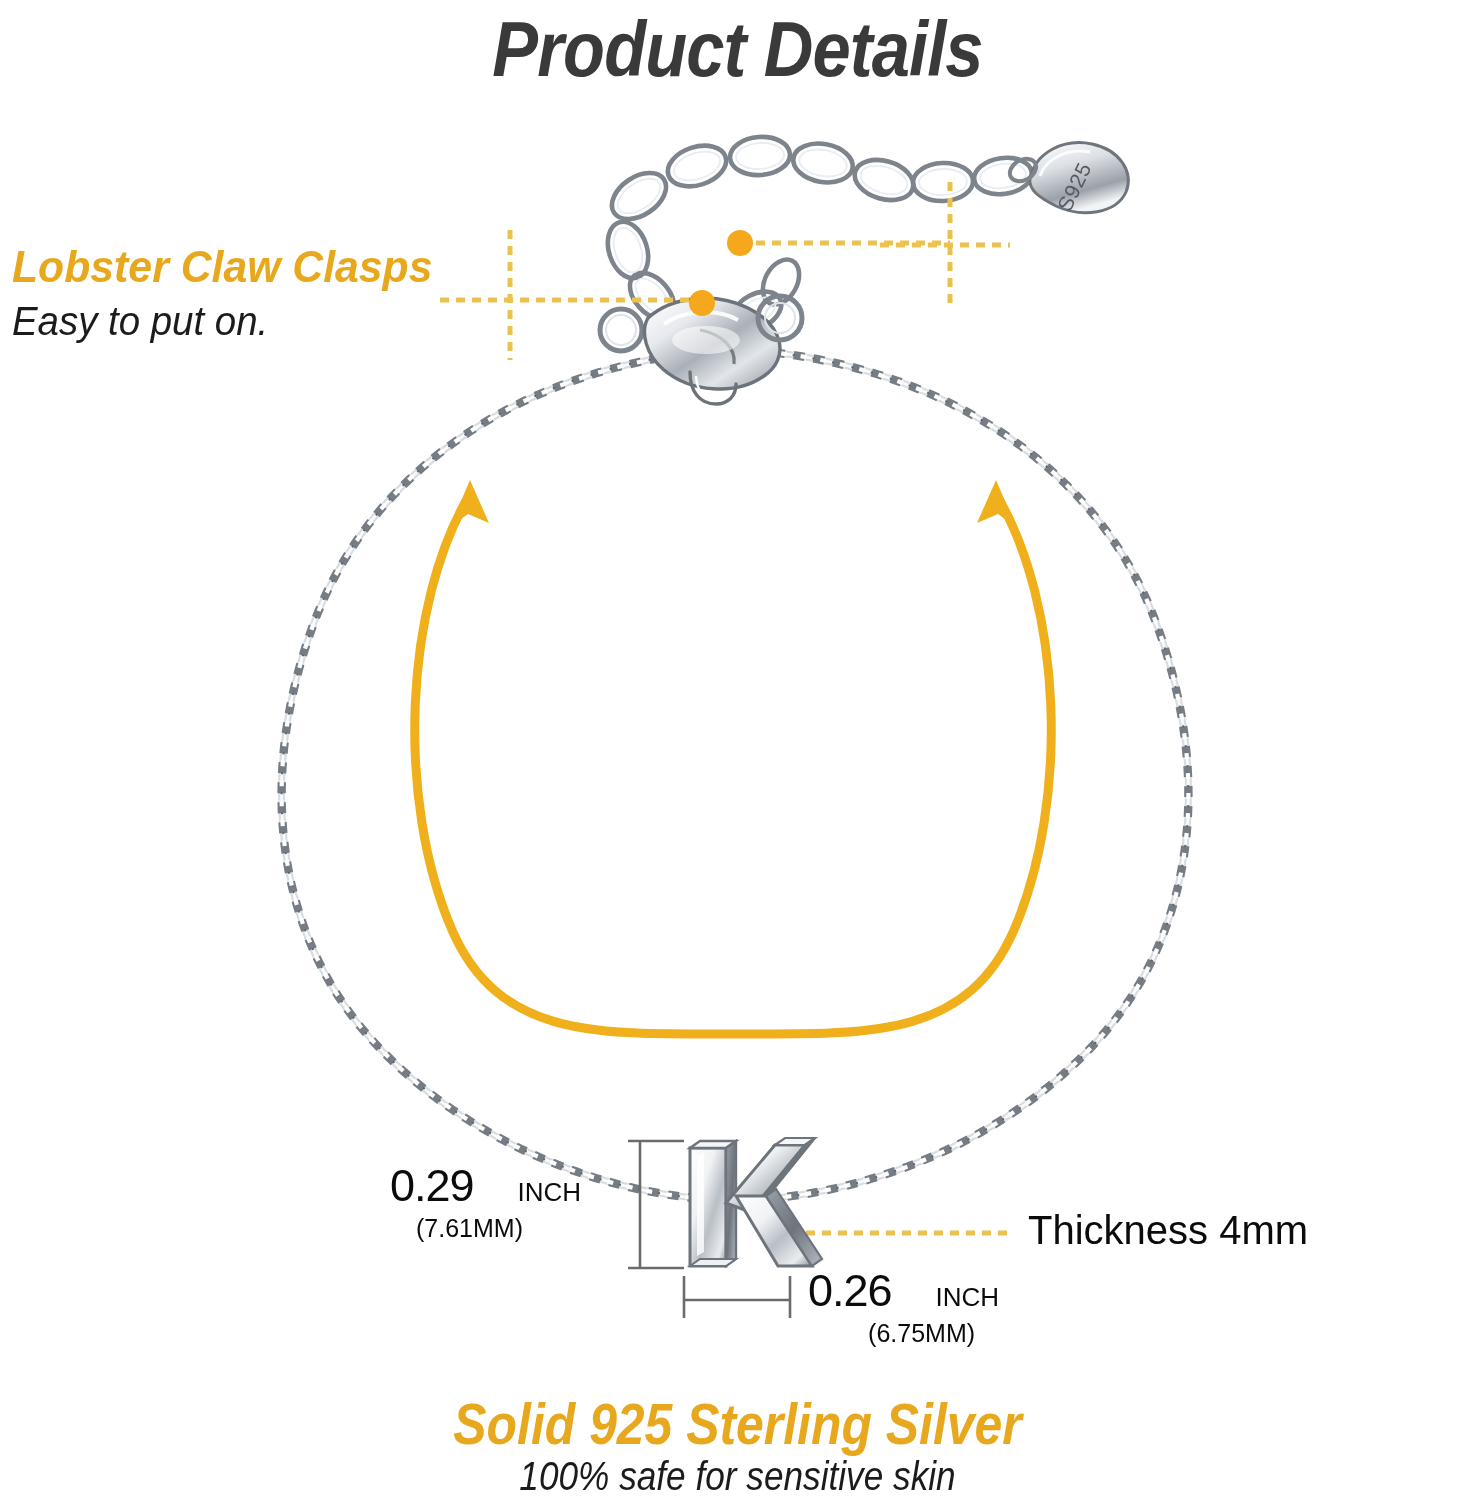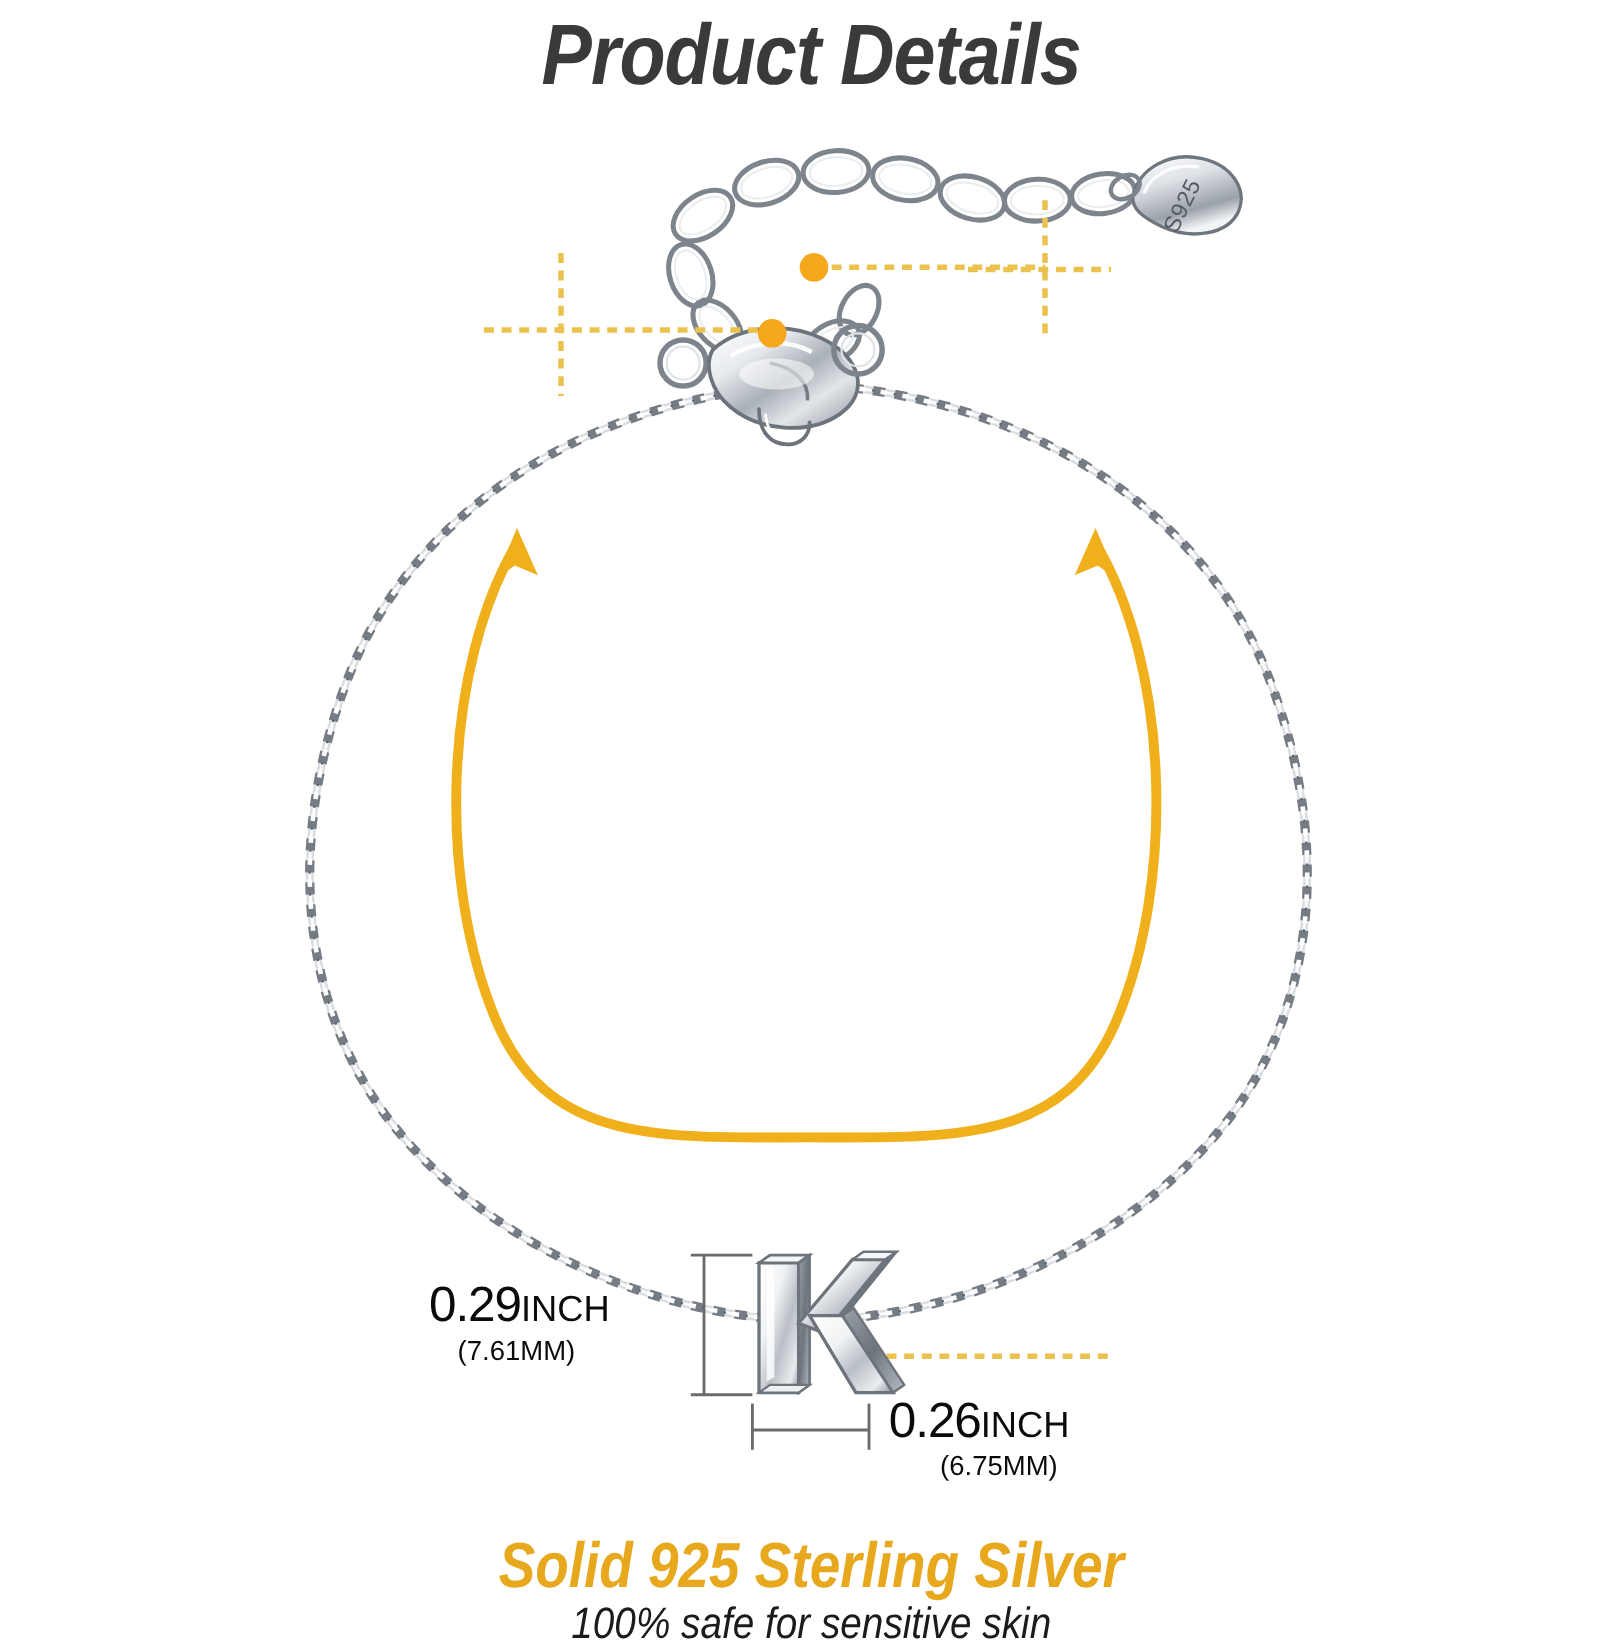--- a/index.html
+++ b/index.html
@@ -55,21 +55,21 @@
   }
   #footer-sub{
     position:absolute;left:0;top:1452px;width:1475px;text-align:center;
     font-style:italic;color:#1b1b1b;font-size:40px;line-height:48px;
     white-space:nowrap;transform:scaleX(.88);transform-origin:50% 50%;
   }
 
   
   .dim{position:absolute;color:#0b0b0b;white-space:nowrap;}
   .dim .big{font-size:45px;font-weight:normal;letter-spacing:-1px;}
-  .dim .unit{font-size:33px;letter-spacing:0px;}
+  .dim .unit{font-size:26px;letter-spacing:0px;margin-left:44px;}
   .dim .mm{font-size:25px;display:block;margin-top:2px;}
 
   #dim-height{left:390px;top:1160px;text-align:left;}
   #dim-height .mm{margin-left:26px;}
   #dim-width{left:808px;top:1265px;text-align:center;}
   #dim-width .mm{margin-left:36px;}
 
   #dim-thickness{
     position:absolute;left:1028px;top:1208px;
     font-size:40px;color:#0b0b0b;white-space:nowrap;
@@ -274,30 +274,35 @@
       <line x1="640" y1="1141" x2="640" y2="1268"></line>
       <line x1="628" y1="1141" x2="684" y2="1141"></line>
       <line x1="628" y1="1268" x2="684" y2="1268"></line>
 
       <line x1="684" y1="1300" x2="790" y2="1300"></line>
       <line x1="684" y1="1276" x2="684" y2="1318"></line>
       <line x1="790" y1="1276" x2="790" y2="1318"></line>
     </g>
   </svg>
 
+  <div class="callout" id="callout-clasp">
+    <div class="head">Lobster Claw Clasps</div>
+    <div class="sub">Easy to put on.</div>
+  </div>
 
 
 
   <div class="dim" id="dim-height">
     <span class="big">0.29</span><span class="unit">INCH</span>
     <span class="mm">(7.61MM)</span>
   </div>
 
   <div class="dim" id="dim-width">
     <span class="big">0.26</span><span class="unit">INCH</span>
     <span class="mm">(6.75MM)</span>
   </div>
 
+  <div id="dim-thickness">Thickness 4mm</div>
 
   <div id="footer-head">Solid 925 Sterling Silver</div>
   <div id="footer-sub">100% safe for sensitive skin</div>
 
 </div>
 
 </body></html>

